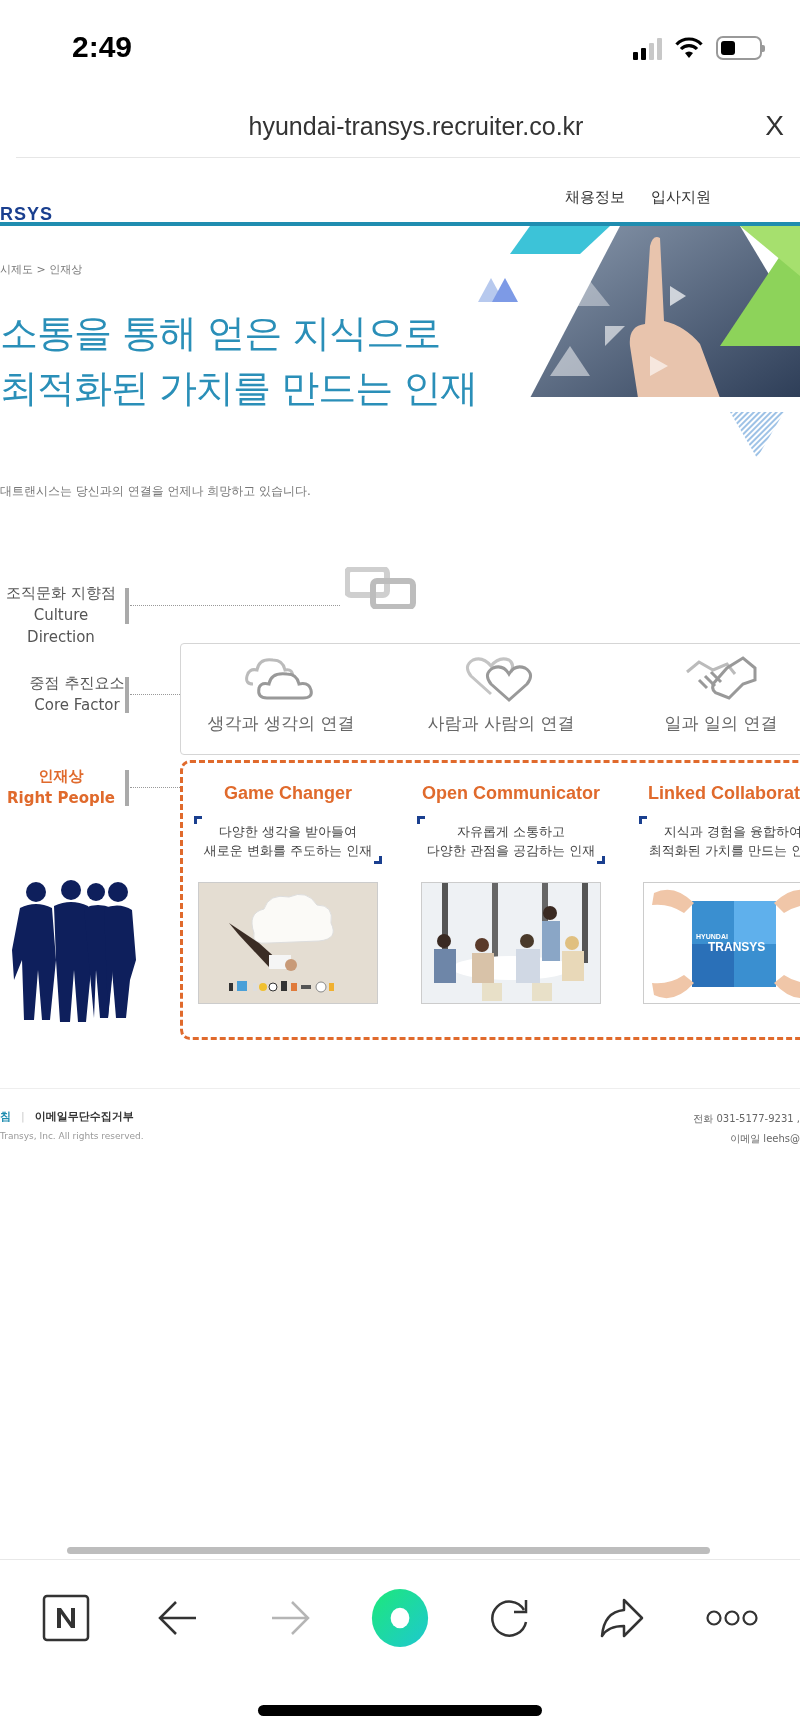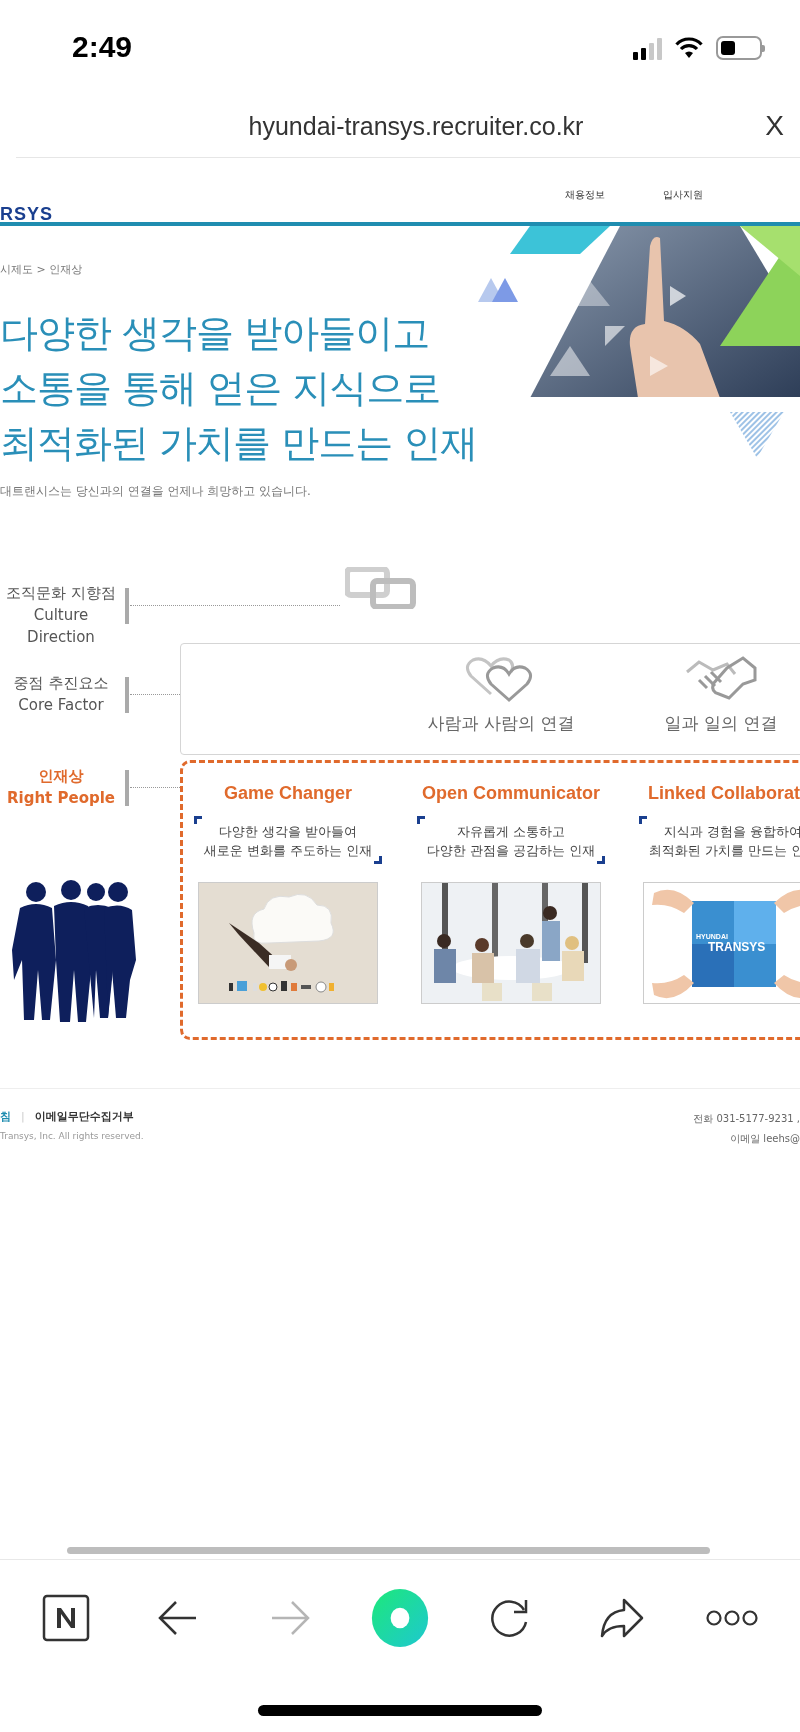--- a/index.html
+++ b/index.html
@@ -18,21 +18,21 @@
   .battery::after { content: ""; position: absolute; right: -5px; top: 7px; width: 3px; height: 7px; background: #999; border-radius: 0 2px 2px 0; }
 
   
   .url-bar { position: absolute; top: 100px; left: 16px; width: 800px; height: 58px; border-bottom: 1px solid #e6e6e6; }
   .url-text { position: absolute; left: 0; width: 800px; top: 12px; text-align: center; font-size: 25px; color: #333; font-family: "Liberation Sans", sans-serif; }
   .url-close { position: absolute; right: 32px; top: 10px; font-size: 28px; color: #333; font-family: "Liberation Sans", sans-serif; }
 
   
   .site-header { position: absolute; top: 158px; left: 0; width: 800px; height: 68px; border-bottom: 4px solid #1f8db0; }
   .logo { position: absolute; left: 0; top: 26px; font-size: 18px; font-weight: bold; color: #1a3f8f; letter-spacing: 1px; font-family: "Liberation Sans", sans-serif; margin-top: 20px; }
-  .nav { position: absolute; top: 30px; left: 565px; display: flex; gap: 58px; font-size: 10px; color: #333; white-space: nowrap; }
+  .nav { position: absolute; top: 30px; left: 565px; display: flex; gap: 26px; font-size: 15px; color: #333; white-space: nowrap; }
 
   
   .breadcrumb { position: absolute; left: 0; top: 262px; font-size: 11px; color: #777; }
   .headline { position: absolute; left: 0; top: 306px; font-size: 38px; line-height: 55px; color: #2a8fb8; font-weight: normal; letter-spacing: -1px; }
   .subtitle { position: absolute; left: 0; top: 483px; font-size: 12px; color: #777; }
   .hero-img { position: absolute; left: 510px; top: 226px; width: 290px; height: 172px; overflow: hidden; }
   .deco-tri1 { position: absolute; left: 478px; top: 276px; }
   .deco-tri2 { position: absolute; left: 730px; top: 412px; }
 
   
@@ -106,21 +106,20 @@
   <div class="logo">RSYS</div>
   <div class="nav">
     <span>채용정보</span>
     <span>입사지원</span>
 
   </div>
 </div>
 
 <div class="breadcrumb">시제도 &gt; 인재상</div>
 <div class="headline">
-  <div>다양한 생각을 받아들이고</div>
   <div>소통을 통해 얻은 지식으로</div>
   <div>최적화된 가치를 만드는 인재</div>
 </div>
 <div class="subtitle">대트랜시스는 당신과의 연결을 언제나 희망하고 있습니다.</div>
 
 <svg class="deco-tri1" width="44" height="26" viewBox="0 0 44 26">
   <polygon points="0,26 13,2 26,26" fill="#b7c9ee"></polygon>
   <polygon points="14,26 27,2 40,26" fill="#7d9ae6"></polygon>
 </svg>
 <svg class="deco-tri2" width="54" height="46" viewBox="0 0 54 46">
@@ -160,28 +159,35 @@
 </div>
 <div class="row-bar" style="left:125px; top:588px; height:36px;"></div>
 <div class="row-line" style="left:130px; top:605px; width:210px;"></div>
 <div class="chaing">
   <svg width="72" height="42" viewBox="0 0 72 42">
     <rect x="2" y="2" width="40" height="26" rx="4" fill="none" stroke="#cfcfcf" stroke-width="6"></rect>
     <rect x="28" y="14" width="40" height="26" rx="4" fill="none" stroke="#bdbdbd" stroke-width="6"></rect>
   </svg>
 </div>
 
-<div class="row-label" style="left:0; top:672px; width:122px;">
+<div class="row-label" style="left:16px; top:672px; width:122px;">
   <div>중점 추진요소</div>
   <div>Core Factor</div>
 </div>
 <div class="row-bar" style="left:125px; top:677px; height:36px;"></div>
 <div class="row-line" style="left:130px; top:694px; width:50px;"></div>
 
 <div class="core-box">
+  <div class="core-item" style="left:0px;">
+    <svg width="76" height="50" viewBox="0 0 76 50">
+      <path d="M10 30 Q2 30 4 22 Q6 14 14 16 Q16 4 30 6 Q40 6 42 16 Q50 14 50 24" fill="none" stroke="#bbb" stroke-width="3"></path>
+      <path d="M24 44 Q14 44 16 34 Q18 28 26 30 Q28 18 44 20 Q54 20 56 30 Q66 28 68 36 Q70 44 60 44 Z" fill="#fff" stroke="#999" stroke-width="3"></path>
+    </svg>
+    <span class="lbl">생각과 생각의 연결</span>
+  </div>
   <div class="core-item" style="left:220px;">
     <svg width="76" height="50" viewBox="0 0 76 50">
       <path d="M28 40 L8 22 Q0 12 10 6 Q20 2 28 12 Q36 2 46 6 Q52 10 48 18" fill="none" stroke="#c4c4c4" stroke-width="3"></path>
       <path d="M46 46 L28 30 Q20 20 30 14 Q40 10 46 20 Q52 10 62 14 Q72 20 64 30 Z" fill="none" stroke="#999" stroke-width="3"></path>
     </svg>
     <span class="lbl">사람과 사람의 연결</span>
   </div>
   <div class="core-item" style="left:440px;">
     <svg width="76" height="50" viewBox="0 0 76 50">
       <path d="M4 18 L16 8 L30 16 L44 10 L52 20" fill="none" stroke="#bbb" stroke-width="3"></path>

